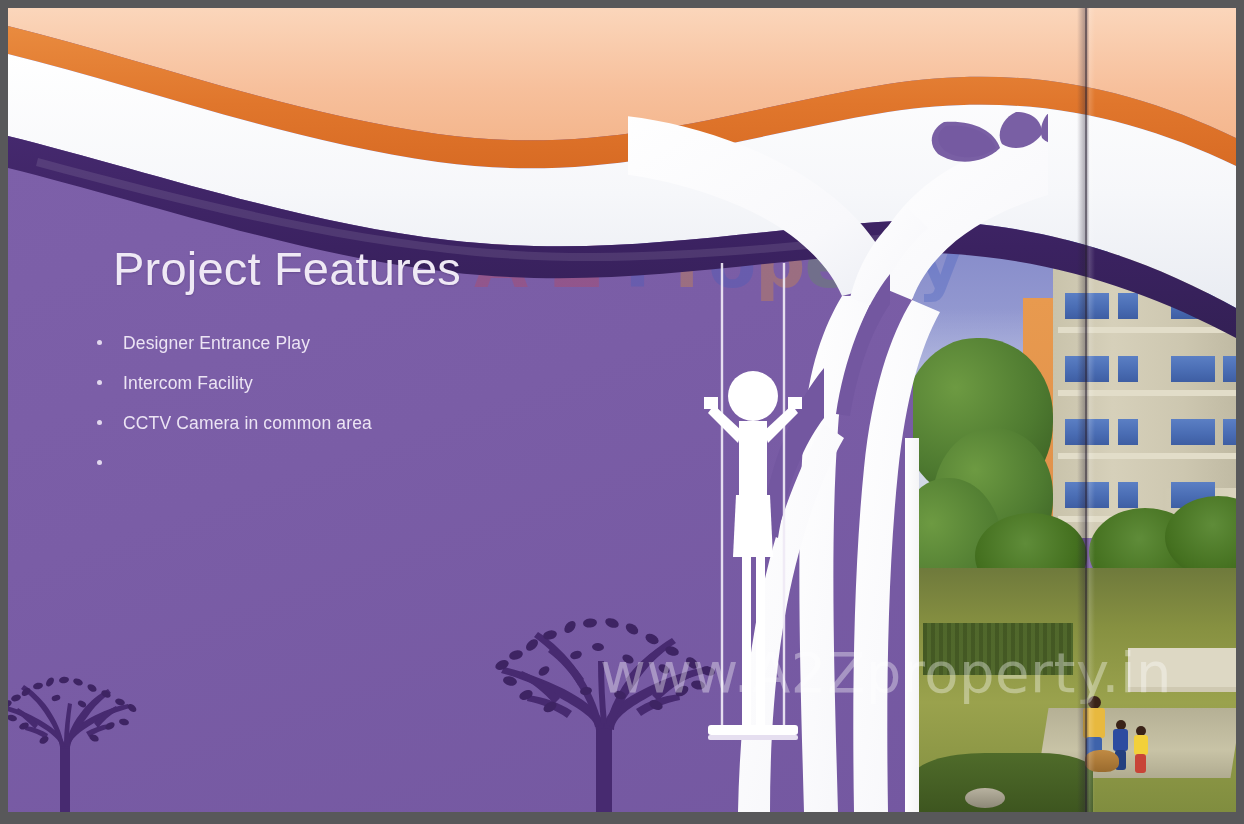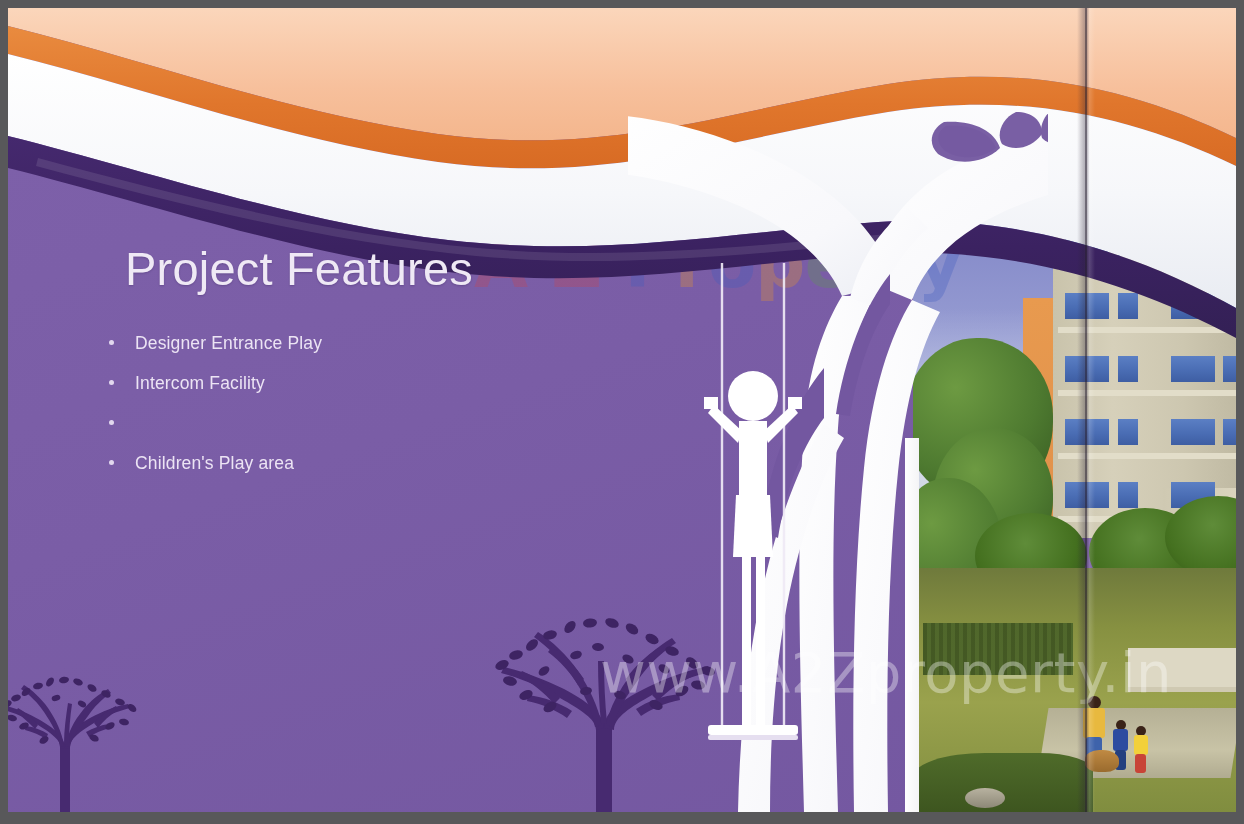--- a/index.html
+++ b/index.html
@@ -176,21 +176,21 @@
   
   .deco-tree { position:absolute; z-index:6; pointer-events:none; }
   .deco-tree-left  { left:-10px; top:640px;  width:175px; height:175px; }
   .deco-tree-mid   { left:478px; top:595px;  width:235px; height:225px; }
 
   
   .swing { position:absolute; left:690px; top:255px; width:110px; height:510px; z-index:12; pointer-events:none; }
 
   
   .content {
-    position:absolute; left:12px; top:0; width:905px; height:804px;
+    position:absolute; left:0; top:0; width:905px; height:804px;
     z-index:13;
   }
   .page-title {
     position:absolute; left:105px; top:233px;
     font-size:47px;
     font-weight:300;
     letter-spacing:.2px;
     color:#efe9f5;
     text-shadow:0 1px 2px rgba(40,20,70,.25);
     white-space:nowrap;
@@ -533,24 +533,24 @@
         <li class="feature-item">
           <span class="dot"></span>
           <span>Designer Entrance Play</span>
         </li>
         <li class="feature-item">
           <span class="dot"></span>
           <span>Intercom Facility</span>
         </li>
         <li class="feature-item">
           <span class="dot"></span>
+          <span>CCTV Camera in common area</span>
         </li>
         <li class="feature-item">
           <span class="dot"></span>
-          <span>Children's Play area</span>
         </li>
       </ul>
     </div>
 
     <div class="wm-bottom">www.A2Zproperty.in</div>
 
     <div class="fold"></div>
     <div class="fold-line"></div>
 
   </div>

